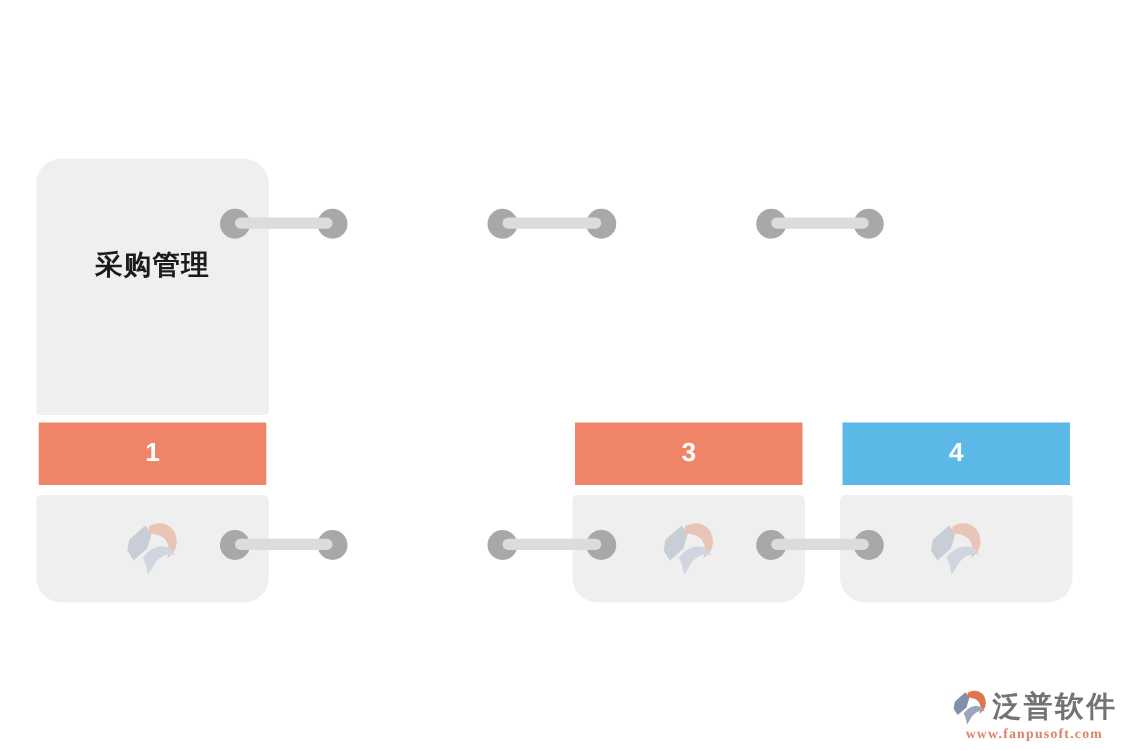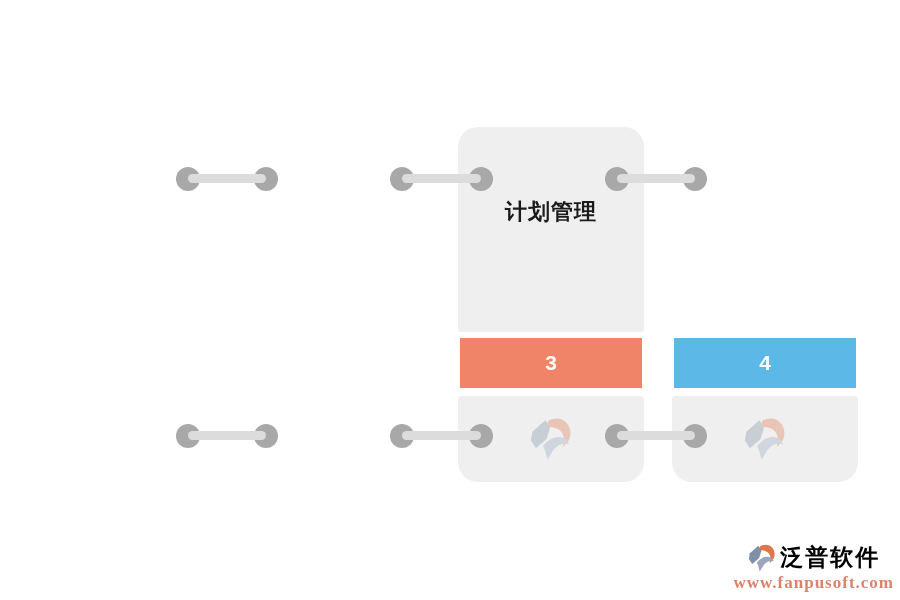--- a/index.html
+++ b/index.html
@@ -48,48 +48,58 @@
   .lp3{fill:#9aa6bc;}
 
   
   .footer{
     position:absolute;right:6px;bottom:7px;
     display:flex;flex-direction:column;align-items:center;
   }
   .footer-row{display:flex;align-items:center;gap:3px;}
   .footer-logo{width:30px;height:30px;}
   .brand{
-    font-size:23px;font-weight:bold;color:#000000;letter-spacing:2px;
+    font-size:23px;font-weight:bold;color:#737373;letter-spacing:2px;
     white-space:nowrap;
   }
   .footer-url{
-    margin-top:0px;font-size:17px;font-weight:bold;color:#dd8269;
+    margin-top:0px;font-size:11px;font-weight:bold;color:#dd8269;
     font-family:"Liberation Serif","DejaVu Serif",serif;
     letter-spacing:1px;white-space:nowrap;
   }
 </style>
 </head>
 <body>
 
 <svg width="0" height="0" style="position:absolute" aria-hidden="true">
   <symbol id="fanpu-logo" viewBox="0 0 32 32">
     <path class="lp1" d="M3 11 L12 3 L15.5 7.5 L13 16 L5.5 22.5 L2 17 Z"></path>
     <path class="lp2" d="M14 3.5 C22 -1 29.5 4 29.5 12 C29.5 16 27.5 19 24 21.5 C27 13 23 7.5 13.5 7.5 Z"></path>
     <path class="lp3" d="M10.5 21 C17 12.5 26 13 28.5 19.5 C24 18 19 20.5 16 26.5 L13.5 30.5 C12.5 26 11.8 23 10.5 21 Z"></path>
   </symbol>
 </svg>
 
 <div class="stage">
 
+  <div class="card" style="left:29px">
+    <div class="card-main">
+      <div class="card-title">采购管理</div>
+    </div>
+    <div class="card-bar" style="background-color: rgb(239, 132, 104);">
+      <span>1</span>
+    </div>
+    <div class="card-bottom">
+      <svg class="watermark">
+          <use href="#fanpu-logo"></use>
+        </svg>
+    </div>
+  </div>
 
 
   <div class="card" style="left:458px">
-    <div class="card-main">
-      <div class="card-title">计划管理</div>
-    </div>
     <div class="card-bar" style="background-color: rgb(239, 132, 104);">
       <span>3</span>
     </div>
     <div class="card-bottom">
       <svg class="watermark">
           <use href="#fanpu-logo"></use>
         </svg>
     </div>
   </div>
 

